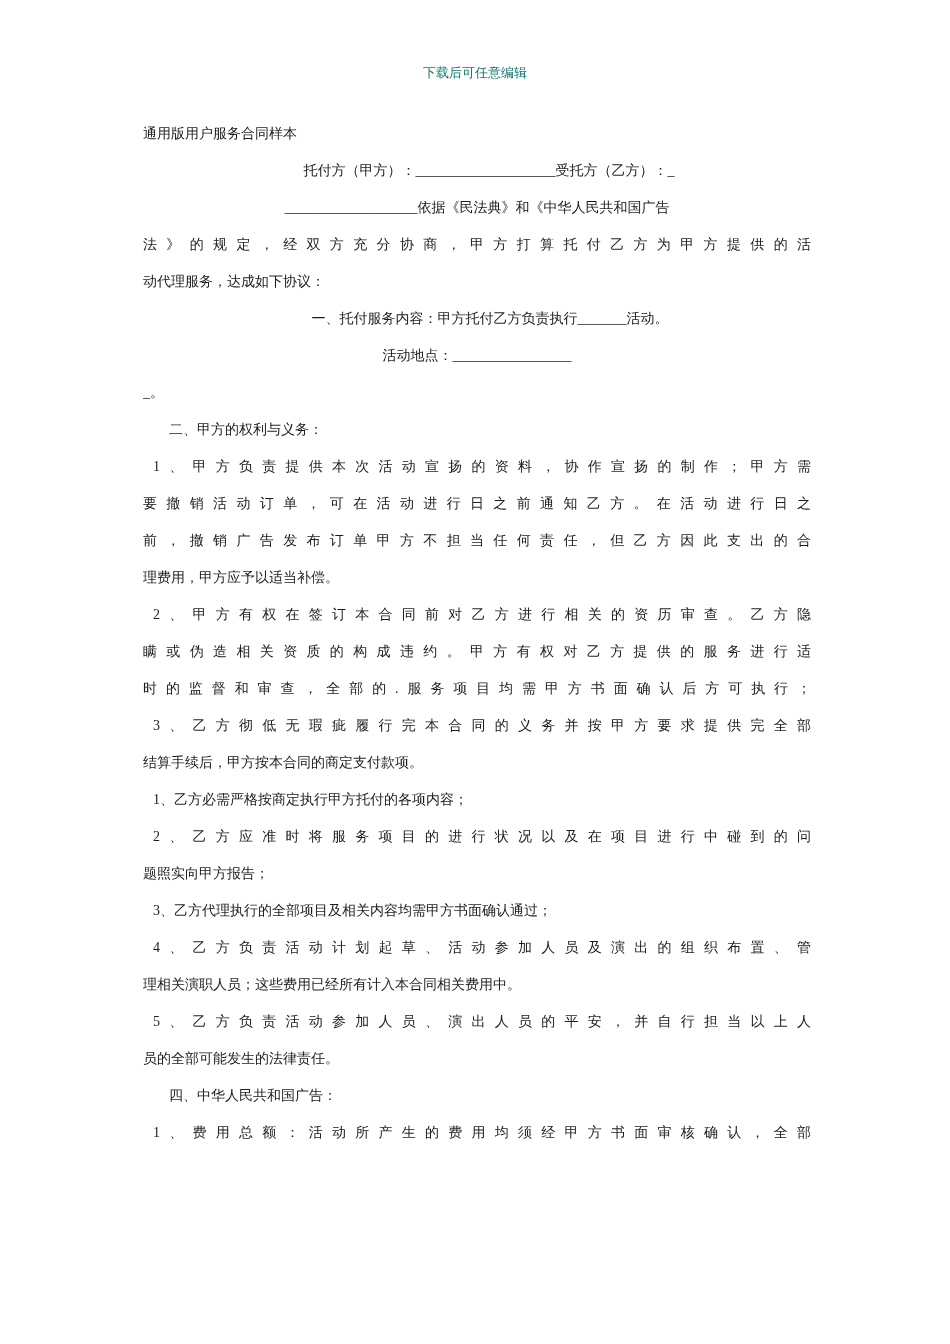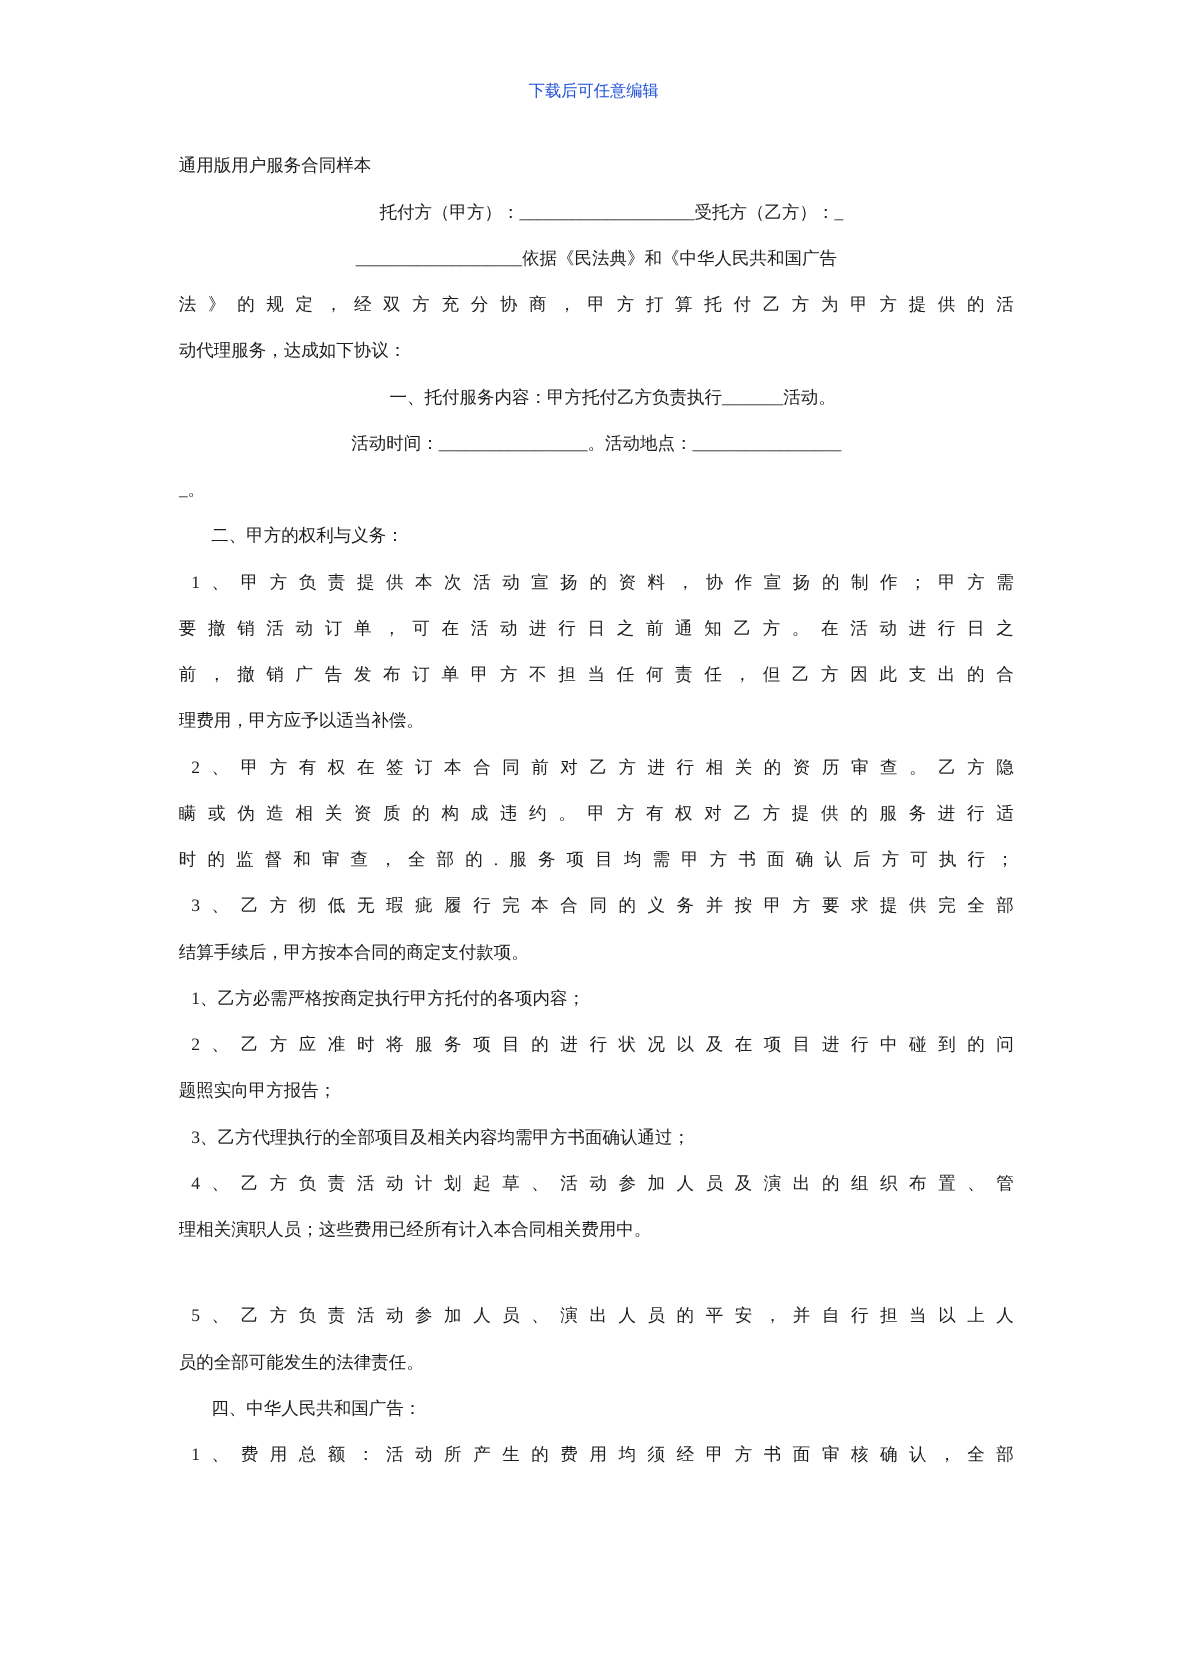--- a/index.html
+++ b/index.html
@@ -6,21 +6,21 @@
   html, body {
     width: 950px; height: 1344px;
     background: #ffffff;
     font-family: "Liberation Serif", "DejaVu Serif", serif;
     color: #1c1c1c;
     overflow: hidden;
   }
   .page { position: relative; width: 950px; height: 1344px; background: #ffffff; }
   .watermark {
     position: absolute; top: 64px; left: 0; width: 950px;
-    text-align: center; font-size: 13px; color: #1d4ed8;
+    text-align: center; font-size: 13px; color: #0f766e;
   }
   .doc {
     position: absolute; left: 143px; top: 115px; width: 668px;
     font-size: 14px; line-height: 37px;
   }
   .line { height: 37px; overflow: hidden; }
   .fill { text-align: justify; text-align-last: justify; text-justify: inter-character; }
   .split { display: flex; justify-content: center; }
   .split span { white-space: pre; }
 </style>
@@ -39,38 +39,37 @@
         <span>___________________</span>
         <span>依据《民法典》和《中华人民共和国广告</span>
       </div>
       <div class="line fill">法》的规定，经双方充分协商，甲方打算托付乙方为甲方提供的活</div>
       <div class="line">动代理服务，达成如下协议：</div>
       <div class="line split" style="padding-left: 26px;">
         <span>一、托付服务内容：</span>
         <span>甲方托付乙方负责执行_______活动。</span>
       </div>
       <div class="line split">
-        <span>活动时间：_________________。</span>
         <span>活动地点：_________________</span>
       </div>
       <div class="line">_。</div>
       <div class="line" style="padding-left: 26px;">二、甲方的权利与义务：</div>
       <div class="line fill" style="padding-left: 10px;">1、甲方负责提供本次活动宣扬的资料，协作宣扬的制作；甲方需</div>
       <div class="line fill">要撤销活动订单，可在活动进行日之前通知乙方。在活动进行日之</div>
       <div class="line fill">前，撤销广告发布订单甲方不担当任何责任，但乙方因此支出的合</div>
       <div class="line">理费用，甲方应予以适当补偿。</div>
       <div class="line fill" style="padding-left: 10px;">2、甲方有权在签订本合同前对乙方进行相关的资历审查。乙方隐</div>
       <div class="line fill">瞒或伪造相关资质的构成违约。甲方有权对乙方提供的服务进行适</div>
       <div class="line fill">时的监督和审查，全部的.服务项目均需甲方书面确认后方可执行；</div>
       <div class="line fill" style="padding-left: 10px;">3、乙方彻低无瑕疵履行完本合同的义务并按甲方要求提供完全部</div>
       <div class="line">结算手续后，甲方按本合同的商定支付款项。</div>
       <div class="line" style="padding-left: 10px;">1、乙方必需严格按商定执行甲方托付的各项内容；</div>
       <div class="line fill" style="padding-left: 10px;">2、乙方应准时将服务项目的进行状况以及在项目进行中碰到的问</div>
       <div class="line">题照实向甲方报告；</div>
       <div class="line" style="padding-left: 10px;">3、乙方代理执行的全部项目及相关内容均需甲方书面确认通过；</div>
       <div class="line fill" style="padding-left: 10px;">4、乙方负责活动计划起草、活动参加人员及演出的组织布置、管</div>
       <div class="line">理相关演职人员；这些费用已经所有计入本合同相关费用中。</div>
-      <div class="line fill" style="padding-left: 10px; margin-top: 32px;">5、乙方负责活动参加人员、演出人员的平安，并自行担当以上人</div>
+      <div class="line fill" style="padding-left: 10px;">5、乙方负责活动参加人员、演出人员的平安，并自行担当以上人</div>
       <div class="line">员的全部可能发生的法律责任。</div>
       <div class="line" style="padding-left: 26px;">四、中华人民共和国广告：</div>
       <div class="line fill" style="padding-left: 10px;">1、费用总额：活动所产生的费用均须经甲方书面审核确认，全部</div>
     </div>
 </div>
 
 </body></html>

